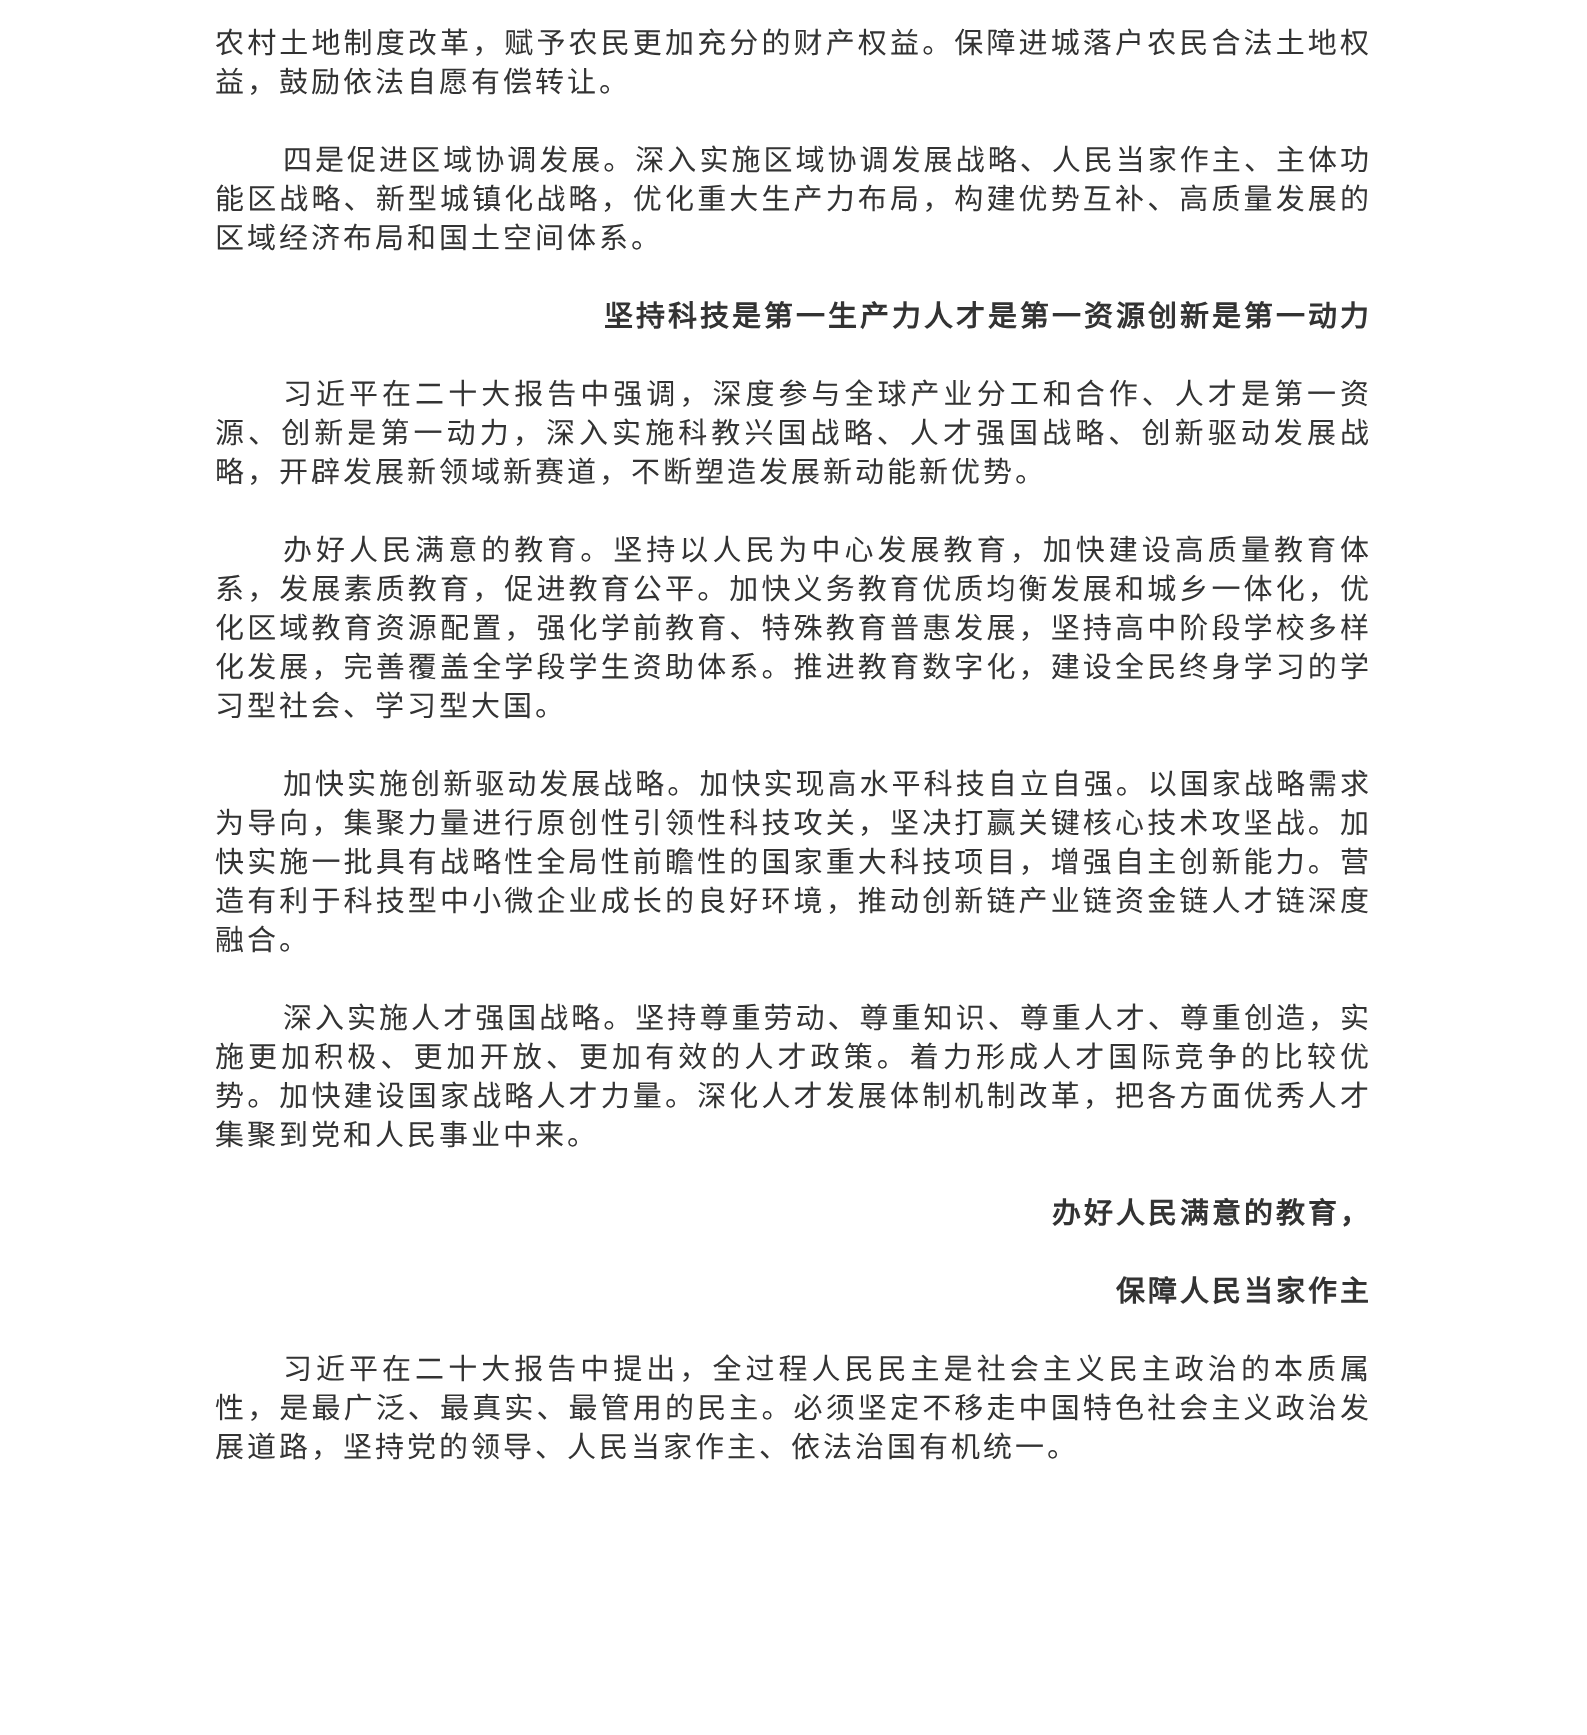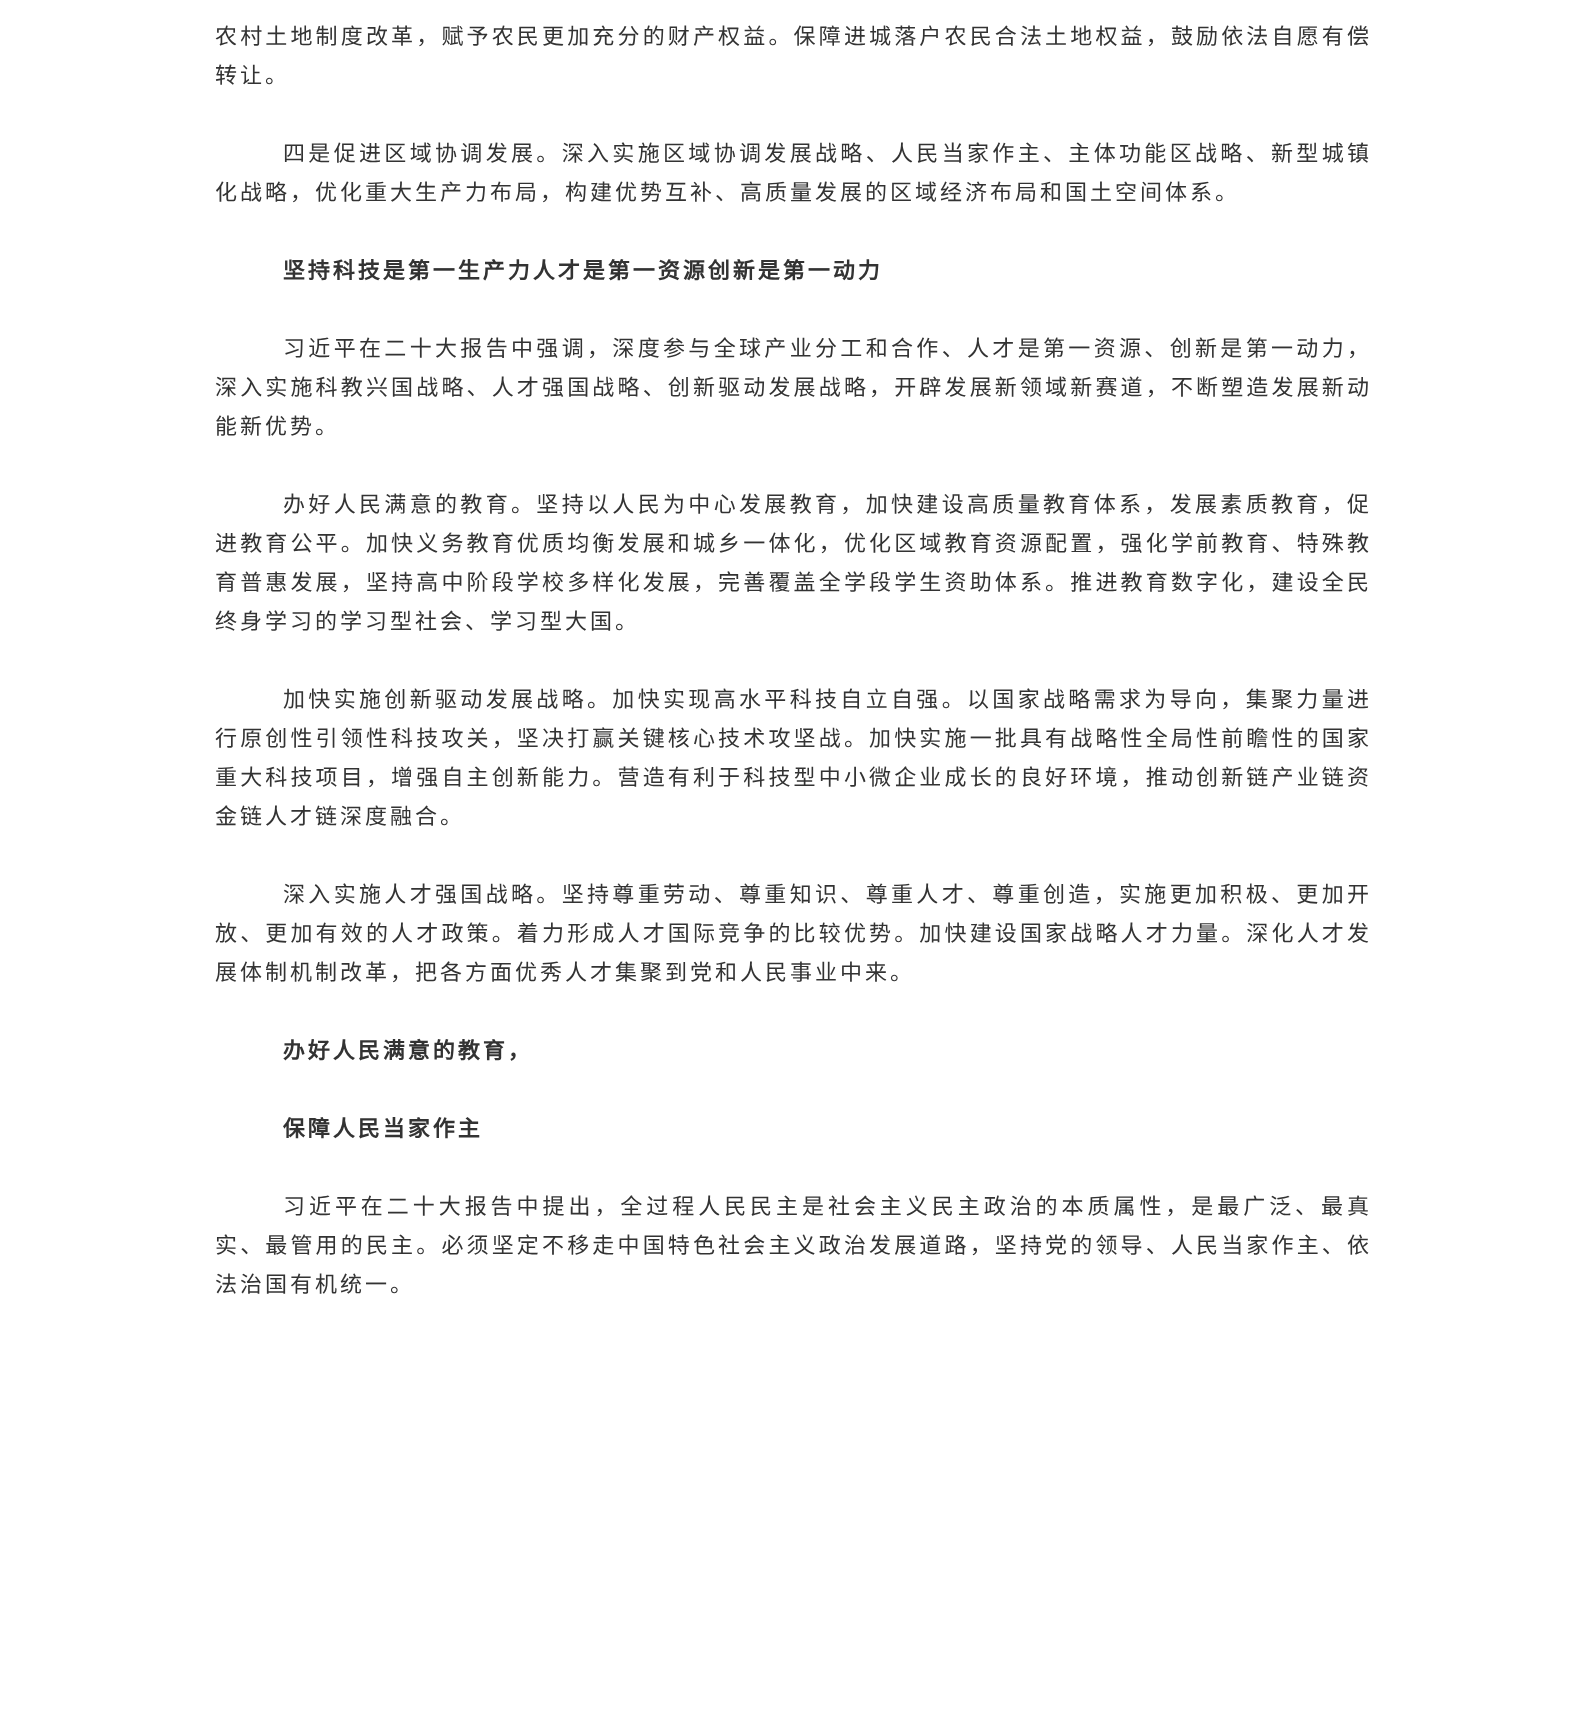--- a/index.html
+++ b/index.html
@@ -14,40 +14,40 @@
     color: #333333;
     -webkit-font-smoothing: antialiased;
   }
   .page {
     width: 1157px;
     margin-left: 215px;
     padding-top: 12px;
     box-sizing: content-box;
   }
   .para, .heading {
-    margin: 5px 0 39px 0;
-    font-size: 22px;
+    margin: 12px 0 39px 0;
+    font-size: 29px;
     line-height: 39px;
     letter-spacing: 3px;
     text-align: justify;
     text-justify: inter-character;
     word-break: break-all;
     overflow-wrap: break-word;
   }
   .para {
     font-weight: normal;
     text-indent: 68px;
   }
   .para.no-indent {
     text-indent: 0;
   }
   .heading {
     font-weight: bold;
     text-indent: 68px;
-    text-align: left;
+    text-align: right;
   }
   .page > :last-child {
     margin-bottom: 0;
   }
 </style>
 </head>
 <body>
 
 <main class="page">
   <p class="para no-indent">农村土地制度改革，赋予农民更加充分的财产权益。保障进城落户农民合法土地权益，鼓励依法自愿有偿转让。</p>

